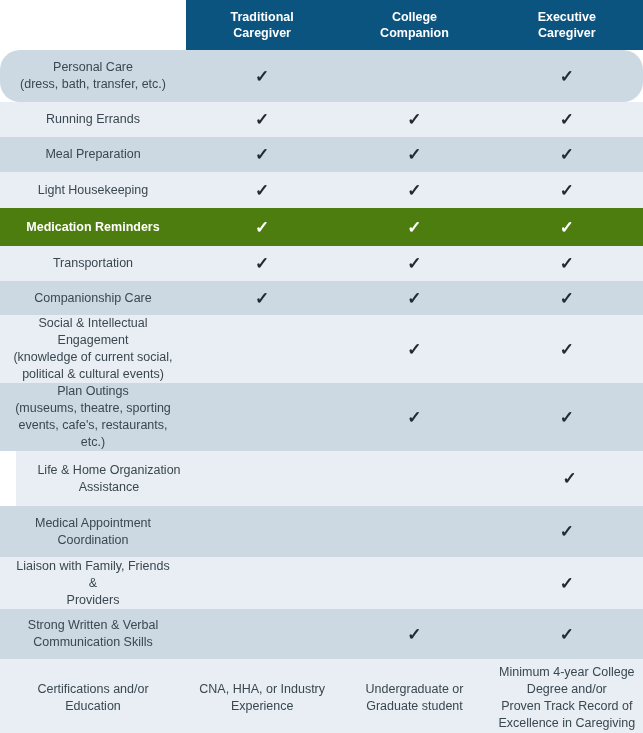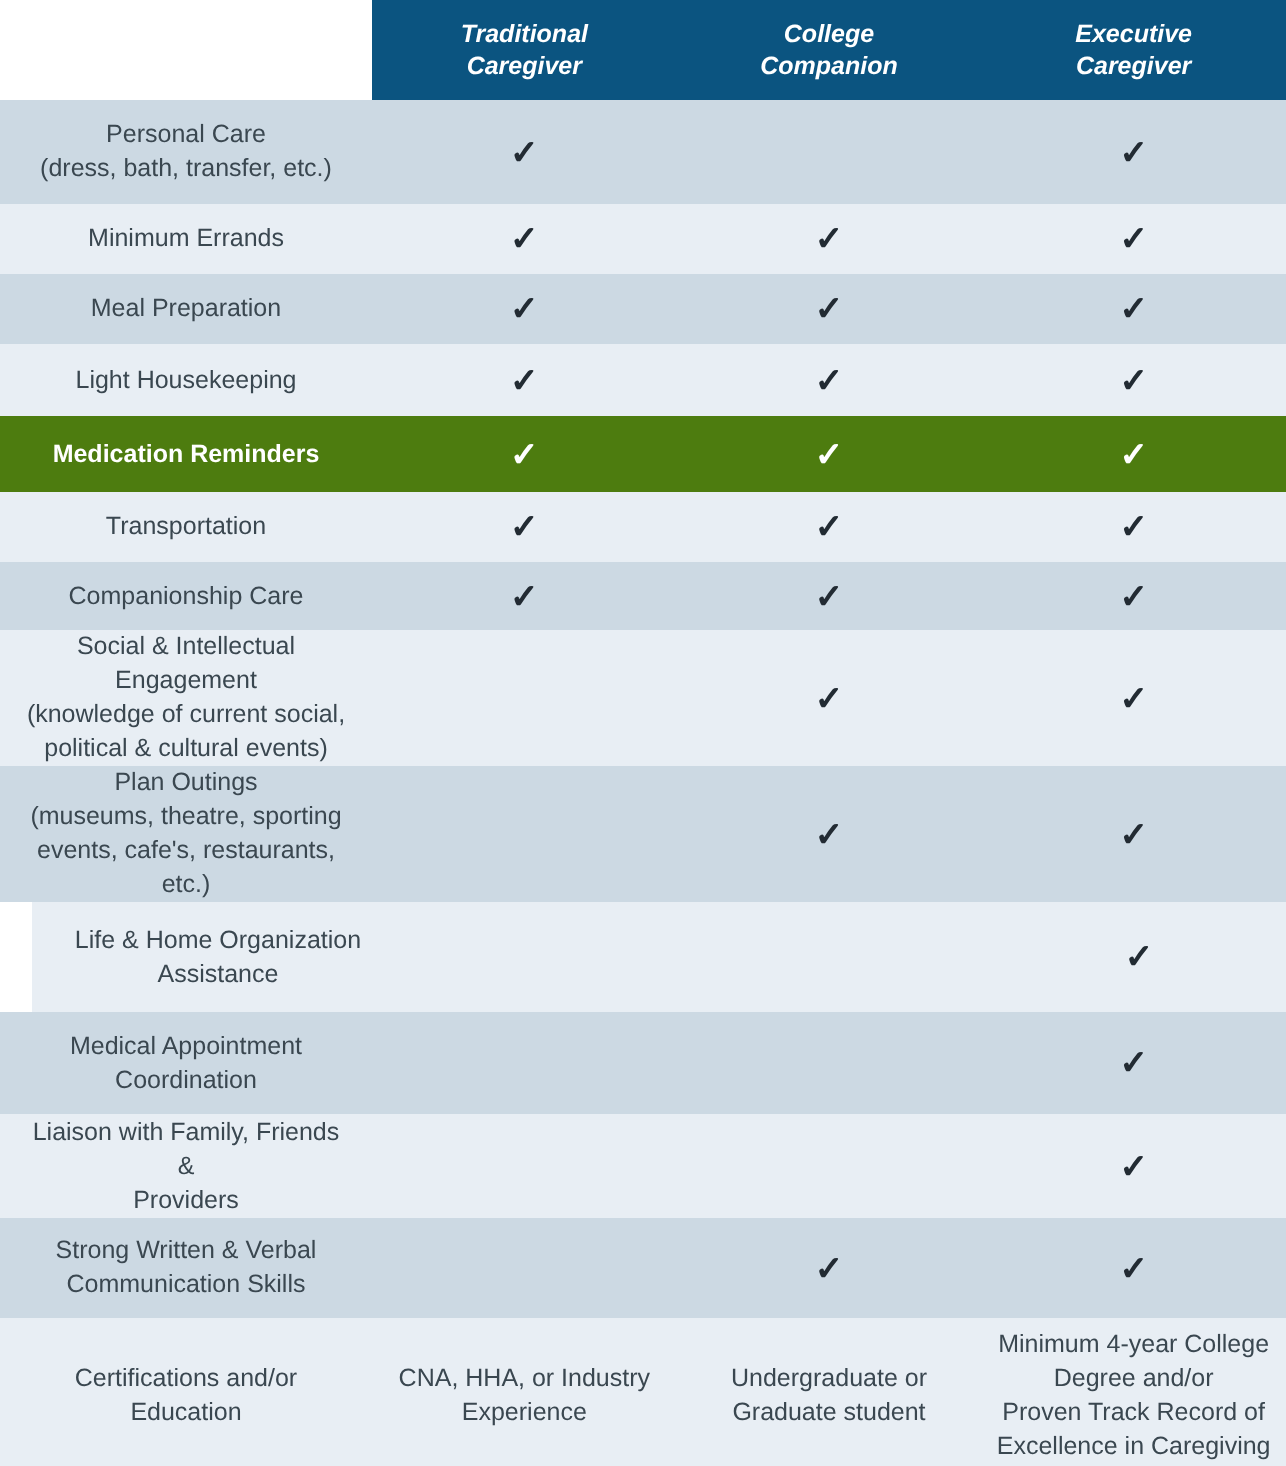--- a/index.html
+++ b/index.html
@@ -20,21 +20,20 @@
     flex: 1;
     display: flex;
     align-items: center;
     justify-content: center;
     text-align: center;
     color: #ffffff;
     font-size: 12.5px;
     font-weight: bold;
     line-height: 16px;
     white-space: pre-line;
-    font-style: italic;
   }
 
   
   .row { display: flex; align-items: center; }
   .row.dark  { background: #ccd9e3; }
   .row.light { background: #e8eef4; }
   .row.highlight { background: #4d7c0f; }
 
   .label-cell {
     width: 186px;
@@ -62,21 +61,21 @@
     white-space: pre-line;
   }
   .check {
     font-size: 17px;
     font-weight: bold;
     color: #222b33;
   }
   .row.highlight .check { color: #ffffff; }
 
   
-  .rows .row:nth-child(1)  { min-height: 52px; }
+  .rows .row:nth-child(1)  { min-height: 52px; border-radius: 20px; }
   .rows .row:nth-child(2)  { min-height: 35px; }
   .rows .row:nth-child(3)  { min-height: 35px; }
   .rows .row:nth-child(4)  { min-height: 36px; }
   .rows .row:nth-child(5)  { min-height: 38px; }
   .rows .row:nth-child(6)  { min-height: 35px; }
   .rows .row:nth-child(7)  { min-height: 34px; }
   .rows .row:nth-child(8)  { min-height: 67px; }
   .rows .row:nth-child(9)  { min-height: 65px; }
   .rows .row:nth-child(10) { min-height: 55px; margin-left: 16px; }
   .rows .row:nth-child(11) { min-height: 51px; }
@@ -105,21 +104,21 @@
 (dress, bath, transfer, etc.)</div>
         <div class="data-cell">
           <span class="check">✓</span>
         </div>
         <div class="data-cell"></div>
         <div class="data-cell">
           <span class="check">✓</span>
         </div>
       </div>
       <div class="row light">
-        <div class="label-cell">Minimum Errands</div>
+        <div class="label-cell">Running Errands</div>
         <div class="data-cell">
           <span class="check">✓</span>
         </div>
         <div class="data-cell">
           <span class="check">✓</span>
         </div>
         <div class="data-cell">
           <span class="check">✓</span>
         </div>
       </div>

